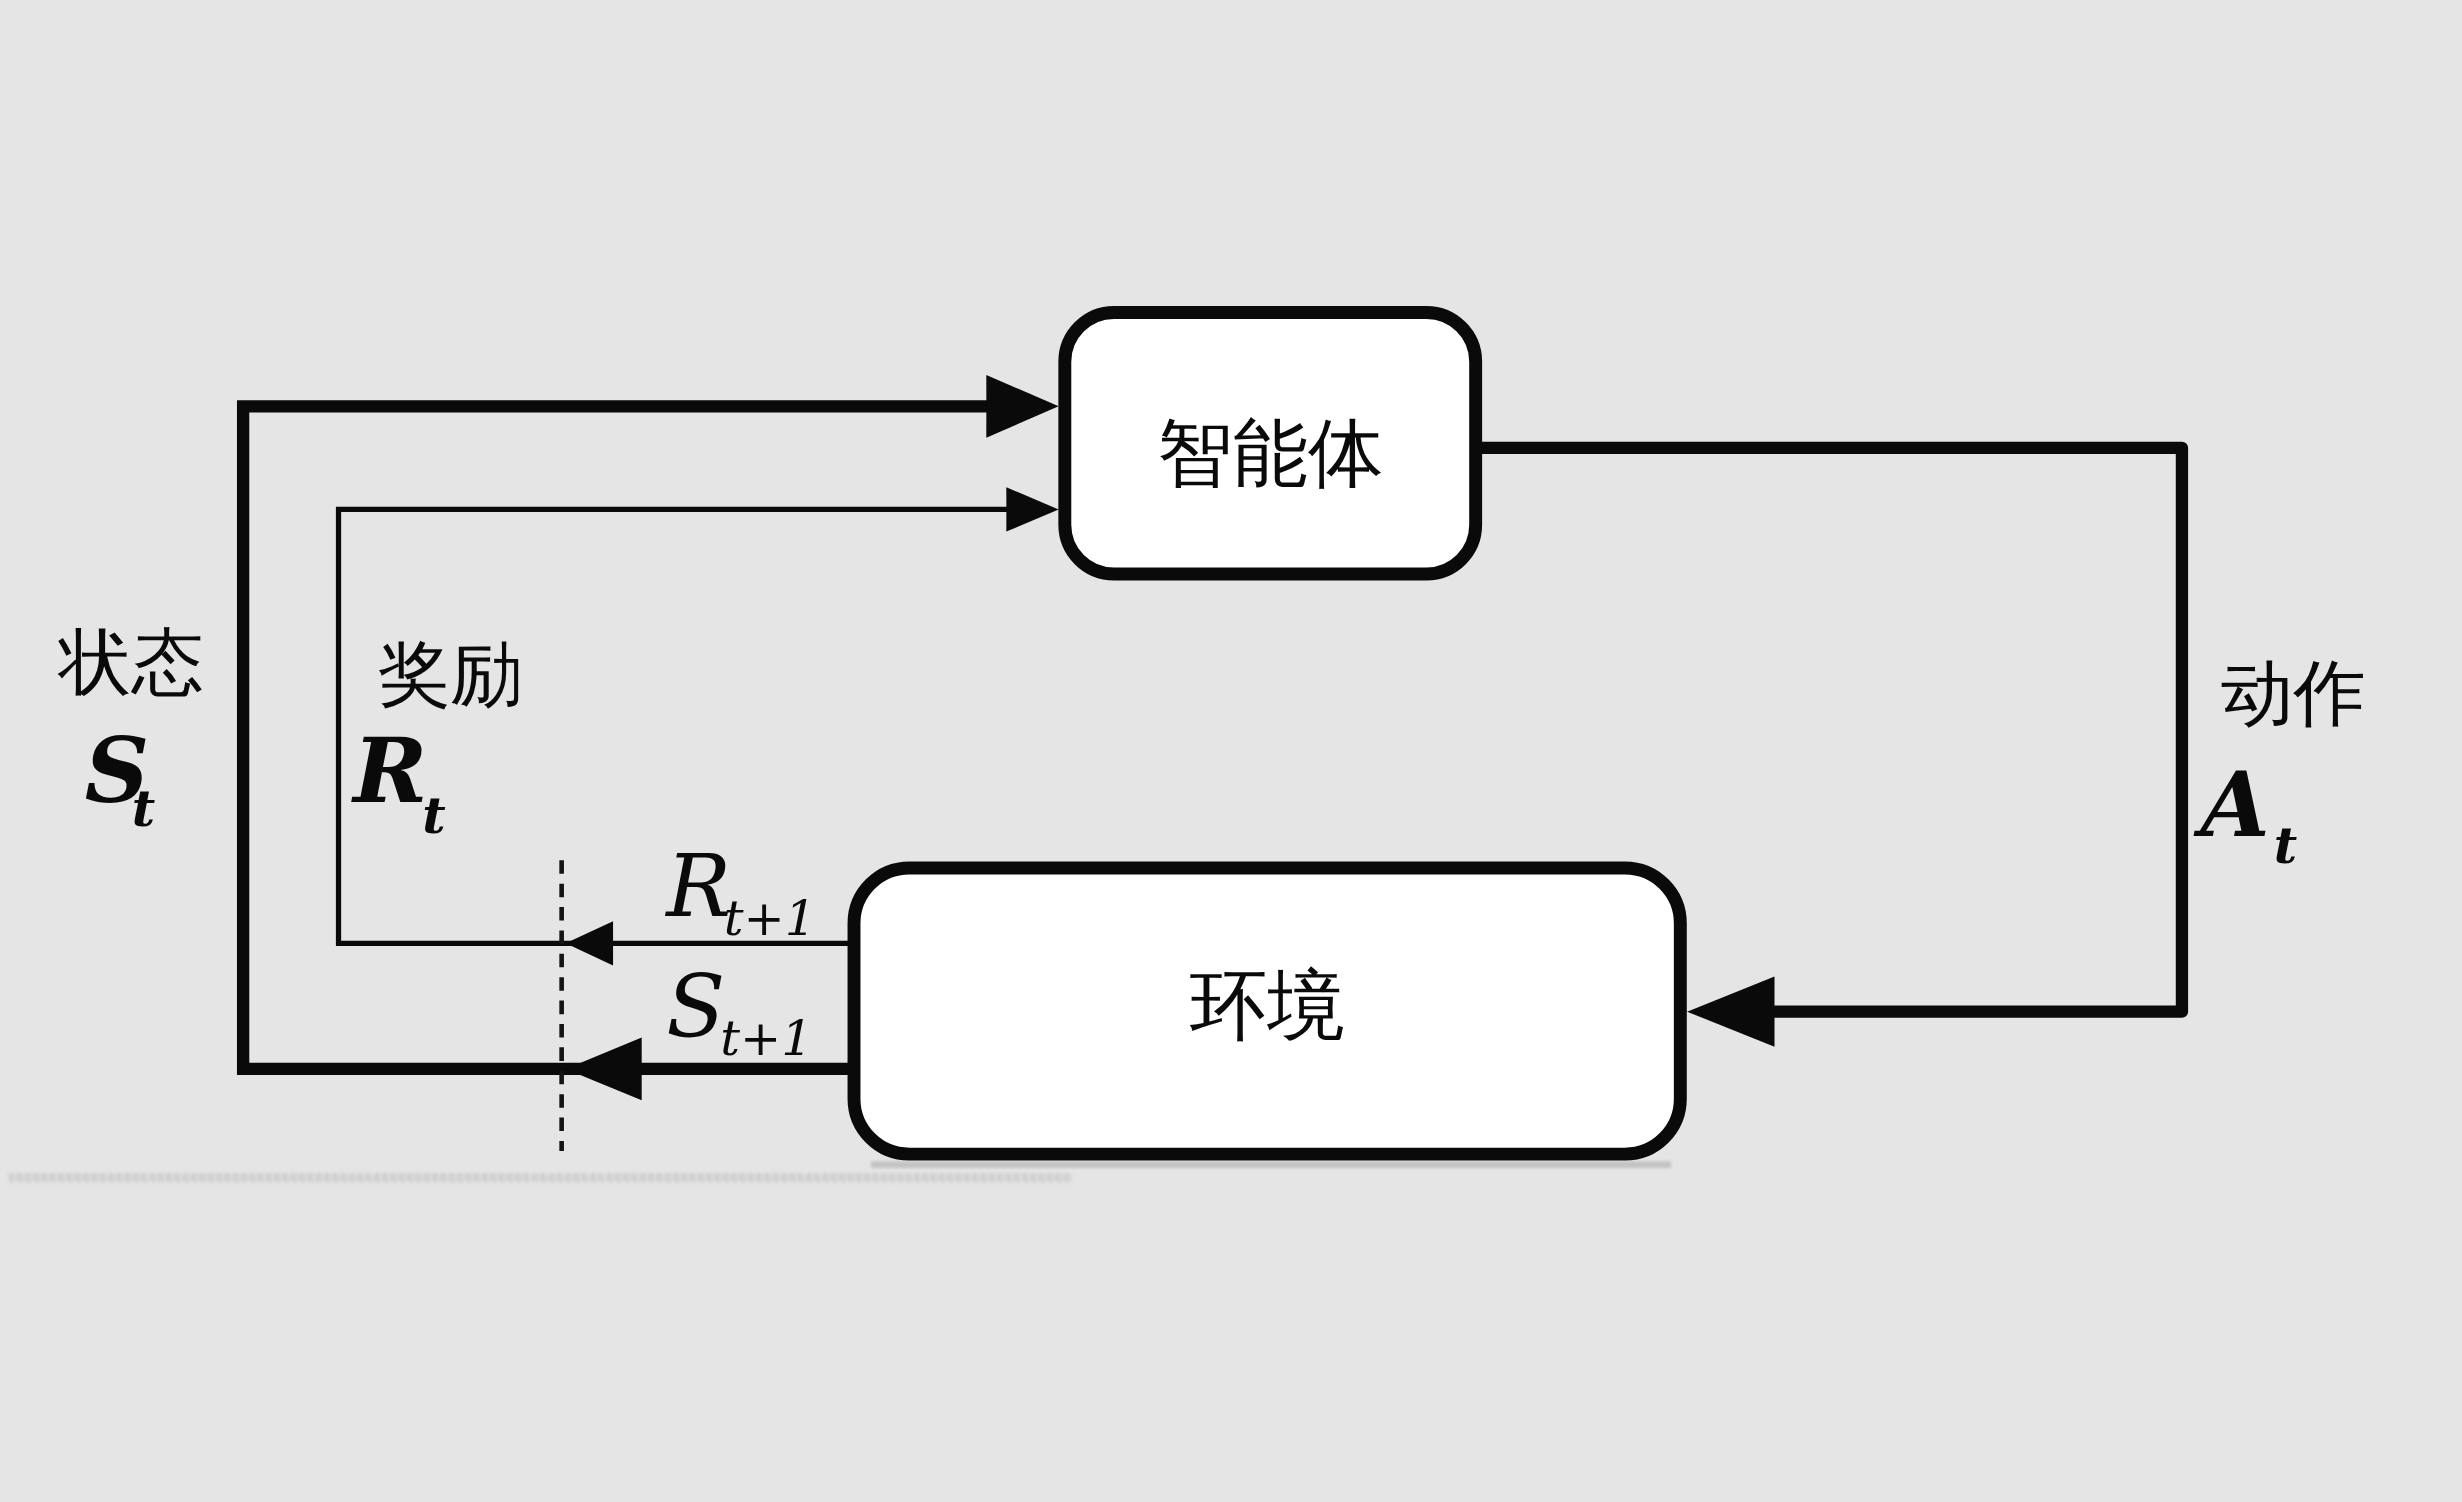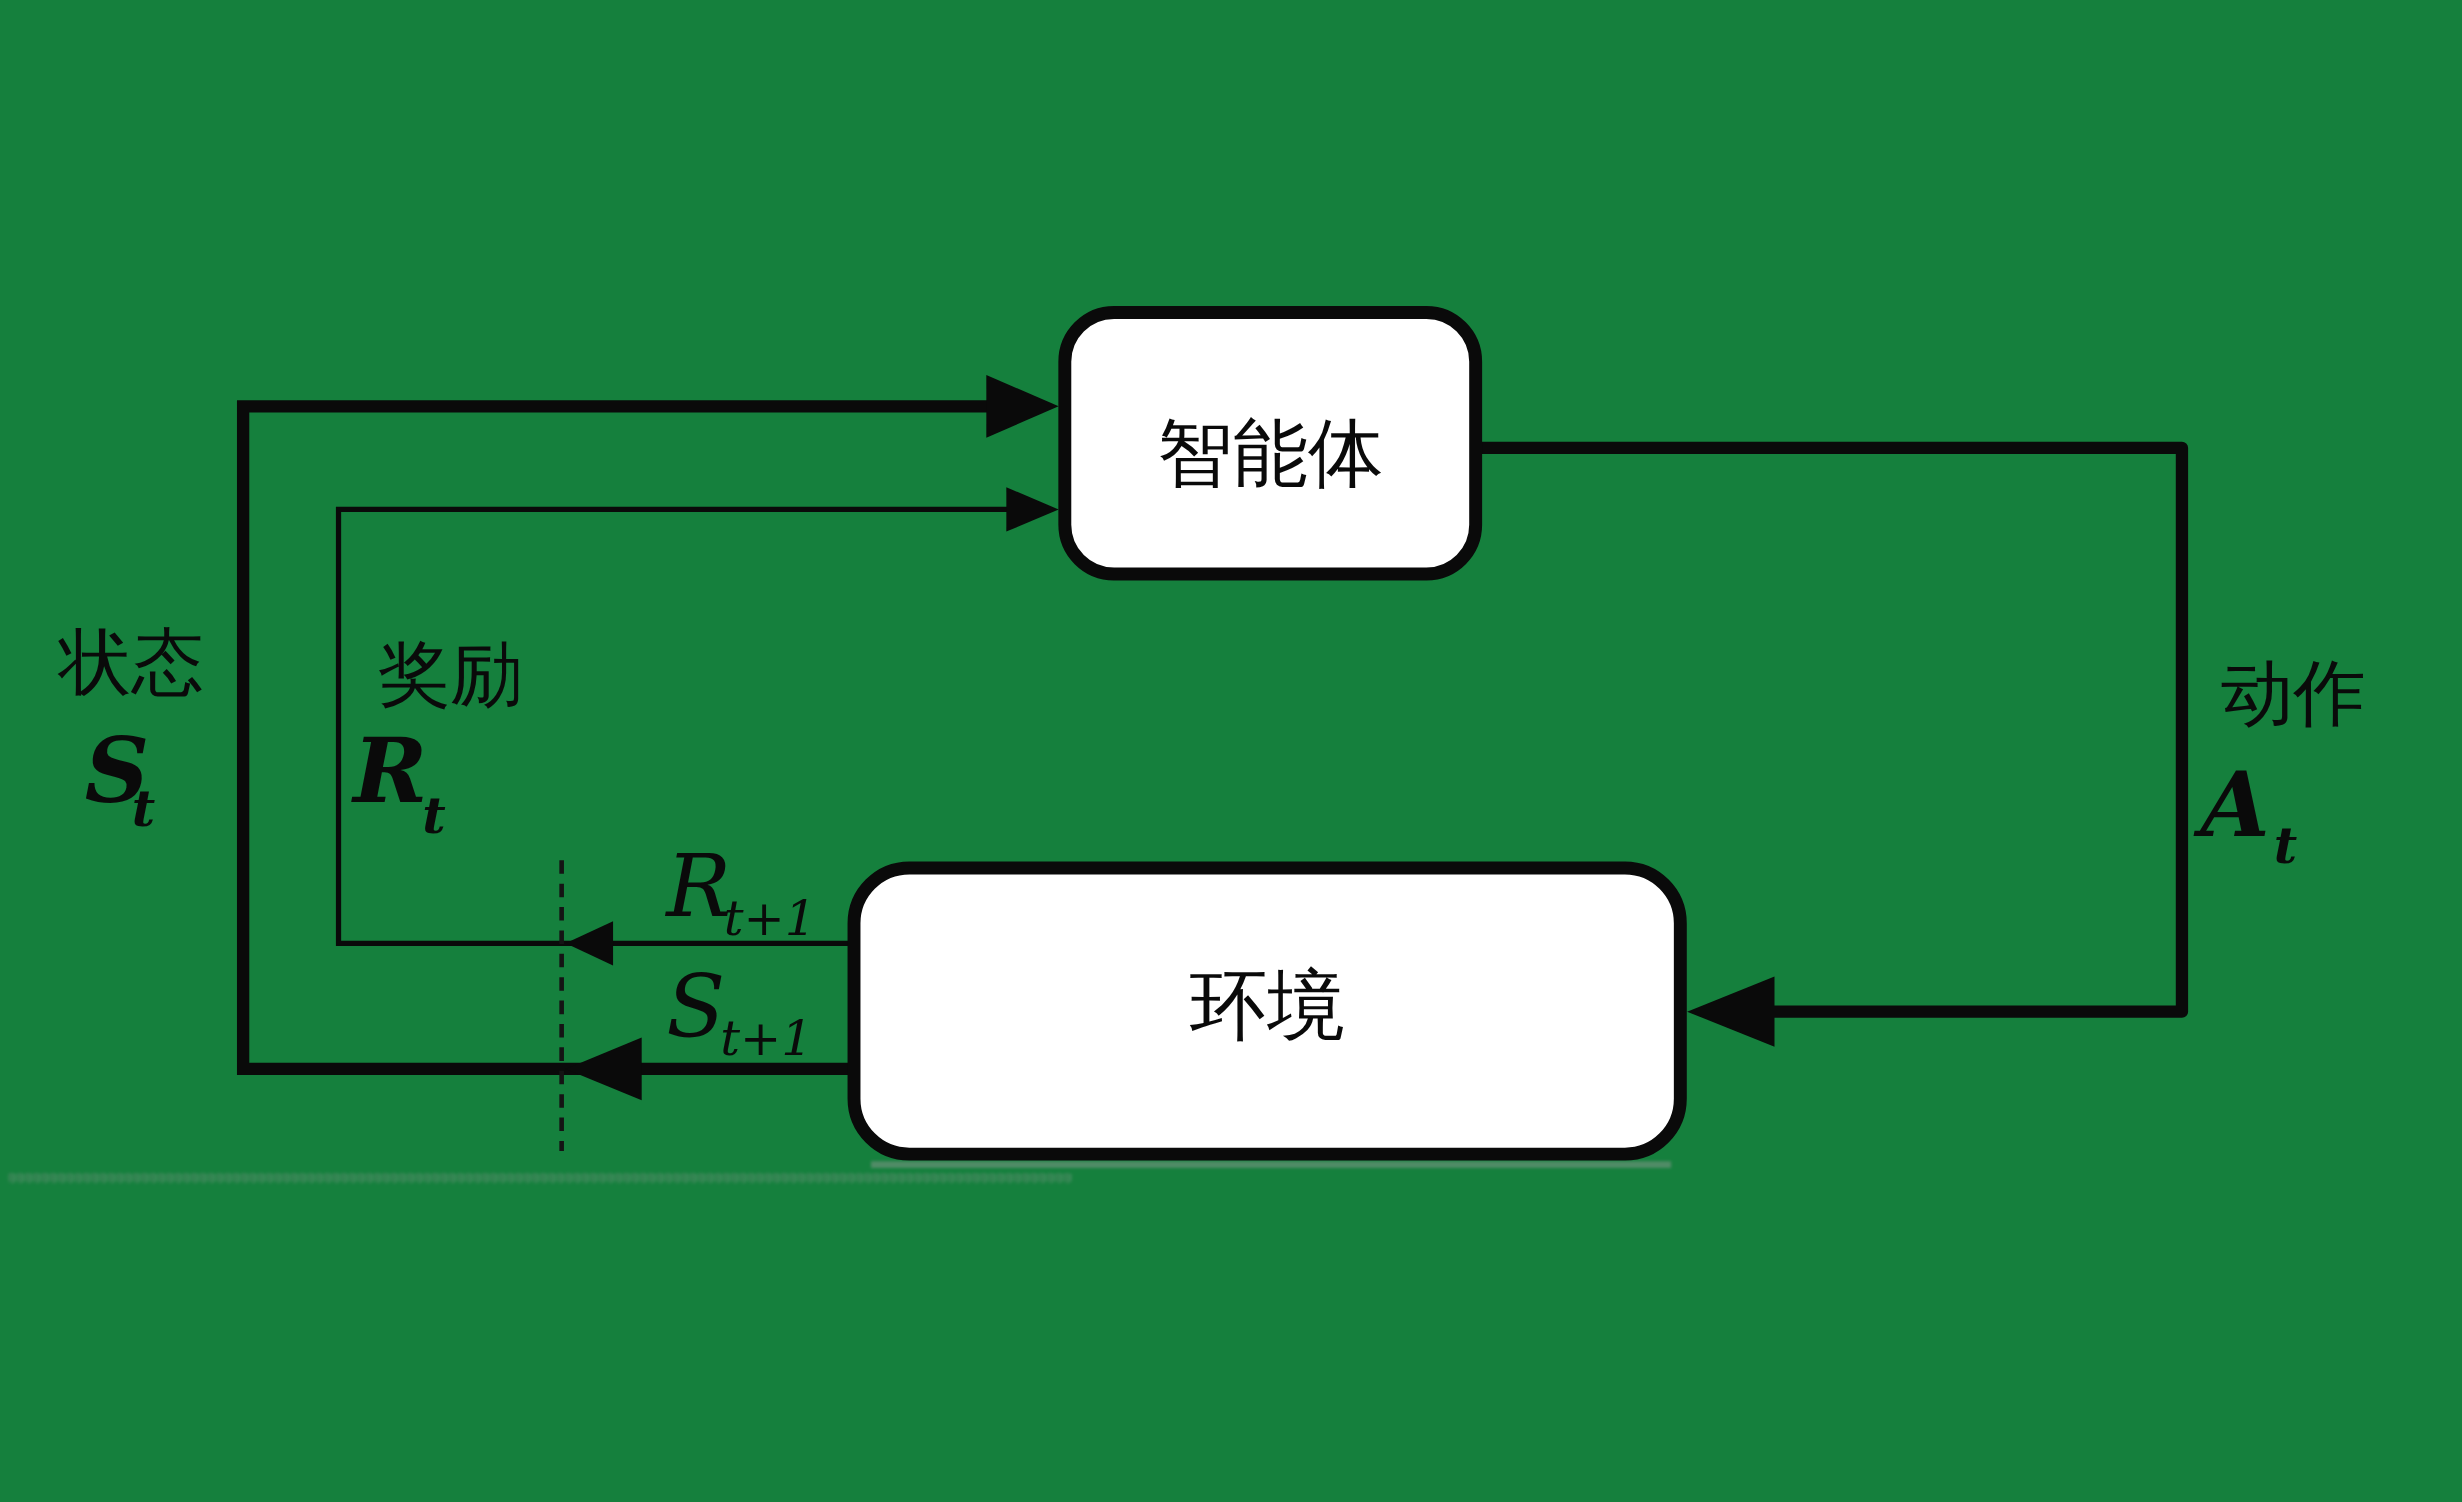--- a/index.html
+++ b/index.html
@@ -6,21 +6,21 @@
     margin: 0;
     padding: 0;
     background: #ffffff;
   }
   .diagram-wrap {
     width: 100vw;
     height: 100vh;
     display: flex;
     align-items: flex-start;
     justify-content: center;
-    background: #15803d;
+    background: #e5e5e5;
     overflow: hidden;
   }
   svg { display: block; width: 100%; height: 100%; }
 
   .box-shape {
     fill: #ffffff;
     stroke: #0a0a0a;
     stroke-width: 42;
   }
   .line-thick {

